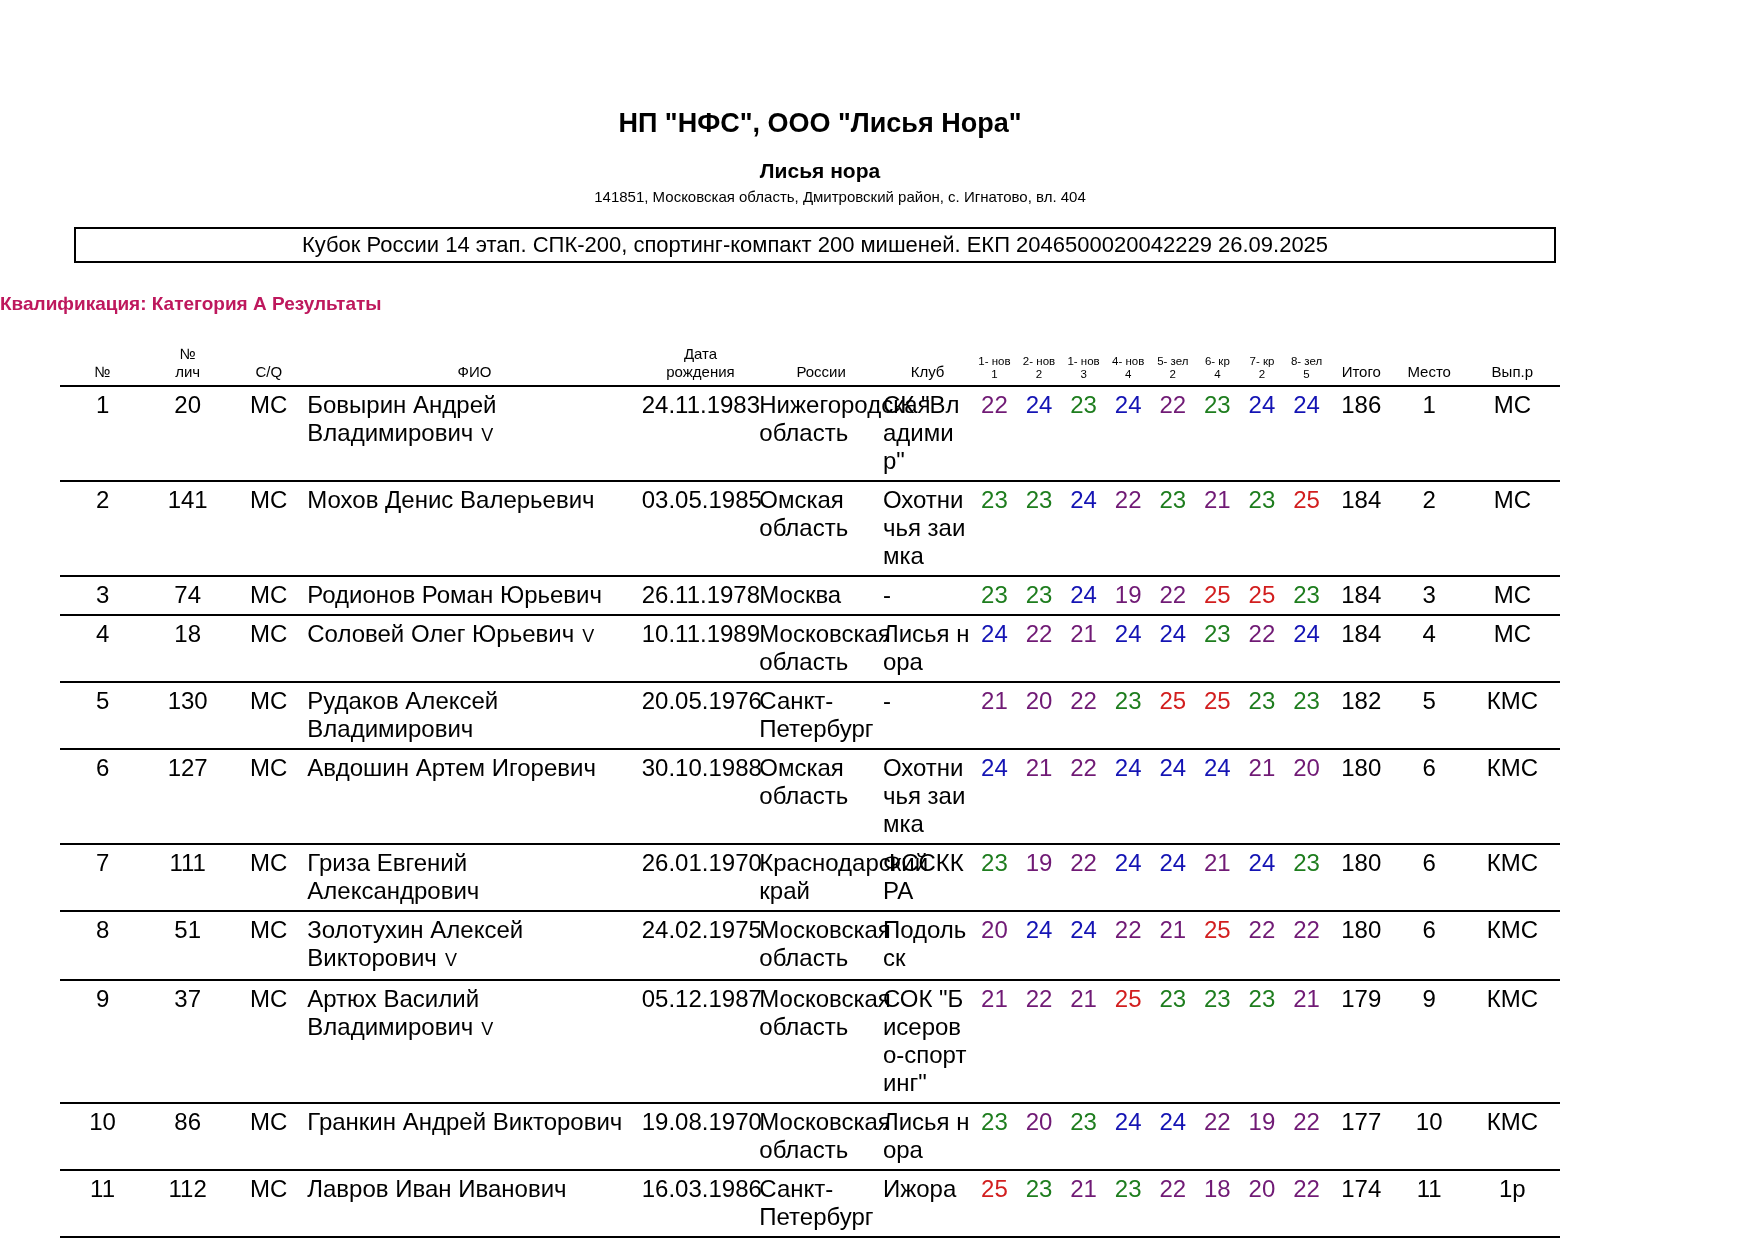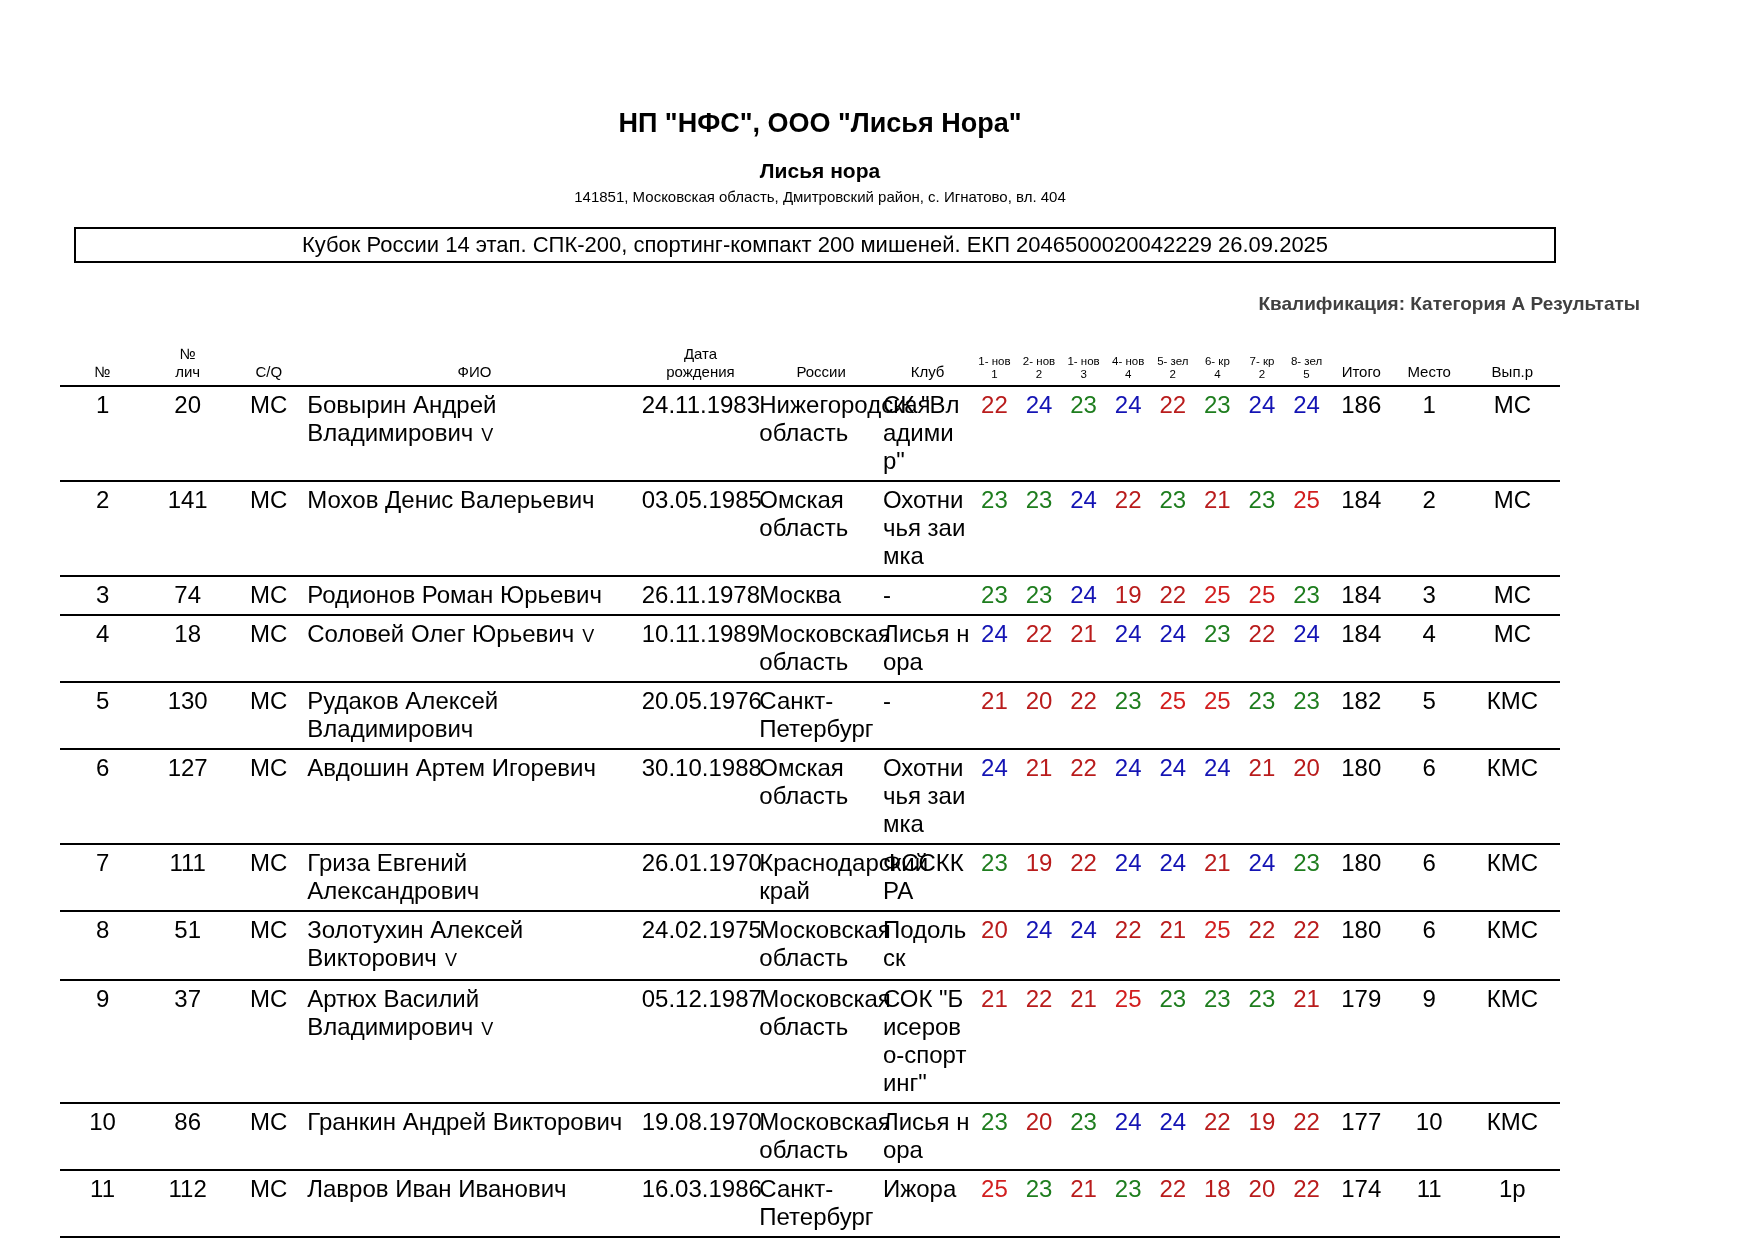--- a/index.html
+++ b/index.html
@@ -1,34 +1,34 @@
 <!DOCTYPE html>
 <html><head>
 <meta charset="utf-8">
 <style>
   html, body { margin: 0; padding: 0; background: #ffffff; }
   body { width: 1754px; height: 1241px; position: relative; font-family: "Liberation Sans", sans-serif; color: #000; overflow: hidden; }
   .org-title { position: absolute; top: 108px; left: 0; width: 1640px; text-align: center; font-weight: bold; font-size: 27px; }
   .venue-name { position: absolute; top: 159px; left: 0; width: 1640px; text-align: center; font-weight: bold; font-size: 21px; }
-  .venue-address { position: absolute; top: 188px; left: 0; width: 1640px; text-align: center; font-size: 15px; }
+  .venue-address { position: absolute; top: 188px; left: 0; width: 1640px; text-align: center; font-size: 15px; padding-left: 20px; }
   .event-box { position: absolute; top: 227px; left: 74px; width: 1482px; height: 36px; border: 2px solid #000; box-sizing: border-box; display: flex; align-items: center; justify-content: center; font-weight: normal; font-size: 22px; }
-  .section-title { position: absolute; top: 293px; left: 0; width: 1640px; text-align: right; font-weight: bold; font-size: 19px; color: #404040; }
+  .section-title { position: absolute; top: 293px; left: 0; width: 1640px; text-align: left; font-weight: bold; font-size: 19px; color: #be185d; }
   table.results { position: absolute; top: 345px; left: 60px; width: 1500px; border-collapse: collapse; table-layout: fixed; }
   table.results th { font-weight: normal; font-size: 15px; vertical-align: bottom; padding: 0 0 4px 0; text-align: center; line-height: 18px; border-bottom: 2px solid #000; }
   table.results th.rc { font-size: 11.5px; line-height: 13px; text-align: center; }
   table.results td { vertical-align: top; border-bottom: 2px solid #000; padding: 4px 0 5px 0; font-size: 24px; line-height: 28px; }
   td.c { text-align: center; }
   td.cq { font-size: 17px; line-height: 20px; text-align: center; padding-top: 2px; }
   td.name { padding-left: 6px; }
   td.dob, td.region, td.club { font-size: 17px; line-height: 21px; padding-top: 2px; }
   td.dob { text-align: center; }
   td.region { padding-left: 2px; }
   td.club { padding-left: 4px; word-break: break-all; }
   td.score { vertical-align: middle; text-align: center; font-size: 17px; }
-  .s-black { color: #b91c1c; }
+  .s-black { color: #701a75; }
   .s-blue { color: #1414b4; }
   .s-green { color: #1e7d1e; }
   .s-red { color: #d21e1e; }
   .mark { font-size: 18px; margin-left: 8px; }
 </style>
 </head>
 <body>
 
 <div class="org-title">НП "НФС", ООО "Лисья Нора"</div>
 <div class="venue-name">Лисья нора</div>

